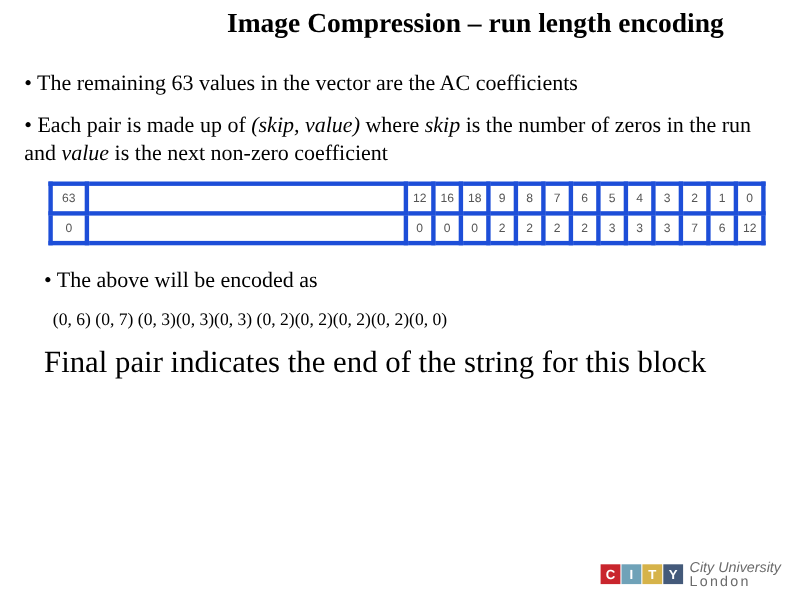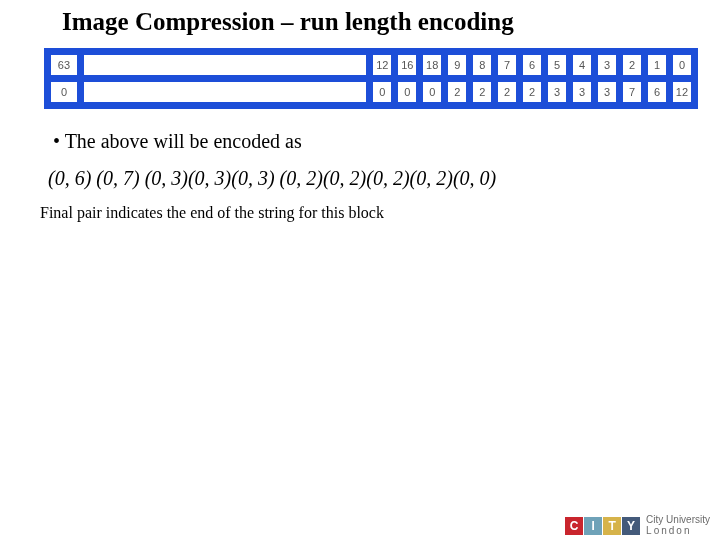--- a/index.html
+++ b/index.html
@@ -9,64 +9,63 @@
     background: #ffffff;
     font-family: "Times New Roman", Times, serif;
     color: #000;
     position: relative;
     overflow: hidden;
   }
   .slide {
     padding: 8px 22px 0 22px;
   }
   .title {
-    text-align: left;
+    text-align: right;
     font-size: 25px;
     font-weight: bold;
-    margin-bottom: 12px;
+    margin-bottom: 28px;
     margin-left: 40px;
     margin-right: 40px;
   }
   .bullet {
     font-size: 20px;
     line-height: 1.22;
     margin-bottom: 14px;
   }
   .bullet-indent {
-    margin-left: 31px;
+    margin-left: 18px;
   }
   .italic { font-style: italic; }
   .table-wrap {
     margin: 10px 0 20px 22px;
   }
   table.vector {
     border-collapse: collapse;
     font-family: Arial, Helvetica, sans-serif;
     font-size: 11px;
     color: #555;
   }
   table.vector td {
-    border: 7px solid #1d4ed8;
+    border: 4px solid #1d4ed8;
     height: 27px;
     text-align: center;
     vertical-align: middle;
     padding: 0;
     margin-left: 42px;
   }
   .col-label { width: 33px; text-align: left; padding-left: 3px; }
   .col-gap   { width: 290px; }
   .col-val   { width: 25px; }
   .encoded-line {
-    font-size: 20px;
-    font-style: italic;
+    font-size: 16px;
     margin: 8px 0 14px 26px;
     white-space: nowrap;
   }
   .final-line {
-    font-size: 16px;
+    font-size: 28px;
     margin-left: 18px;
   }
   .logo {
     position: absolute;
     bottom: 4px;
     right: 10px;
     display: flex;
     align-items: center;
     gap: 6px;
   }
@@ -88,31 +87,35 @@
   .sq.c1 { background: #c9252d; }
   .sq.c2 { background: #6fa2b8; }
   .sq.c3 { background: #d6b34a; }
   .sq.c4 { background: #445a7a; }
   .logo-text {
     font-family: Arial, sans-serif;
     font-size: 10px;
     color: #6b6b6b;
     line-height: 1.05;
   }
-  .logo-text .l1 { font-size: 10px; }
-  .logo-text .l2 { font-size: 10px; letter-spacing: 2px; }
+  .logo-text .l1 { font-size: 13px; font-style: italic; }
+  .logo-text .l2 { font-size: 13px; letter-spacing: 2px; }
 </style>
 </head>
 <body>
 
 <div class="slide">
   <div class="title">Image Compression – run length encoding</div>
 
+  <div class="bullet">• The remaining 63 values in the vector are the AC coefficients</div>
 
 
+  <div class="bullet">
+    <span>• Each pair is made up of </span><span class="italic">(skip, value)</span><span> where </span><span class="italic">skip</span><span> is the number of zeros in the run and </span><span class="italic">value</span><span> is the next non-zero coefficient</span>
+  </div>
 
   <div class="table-wrap">
     <table class="vector">
       <tbody>
           <tr>
         <td class="col-label">63</td>
         <td class="col-gap"></td>
         <td class="col-val">12</td>
         <td class="col-val">16</td>
         <td class="col-val">18</td>

